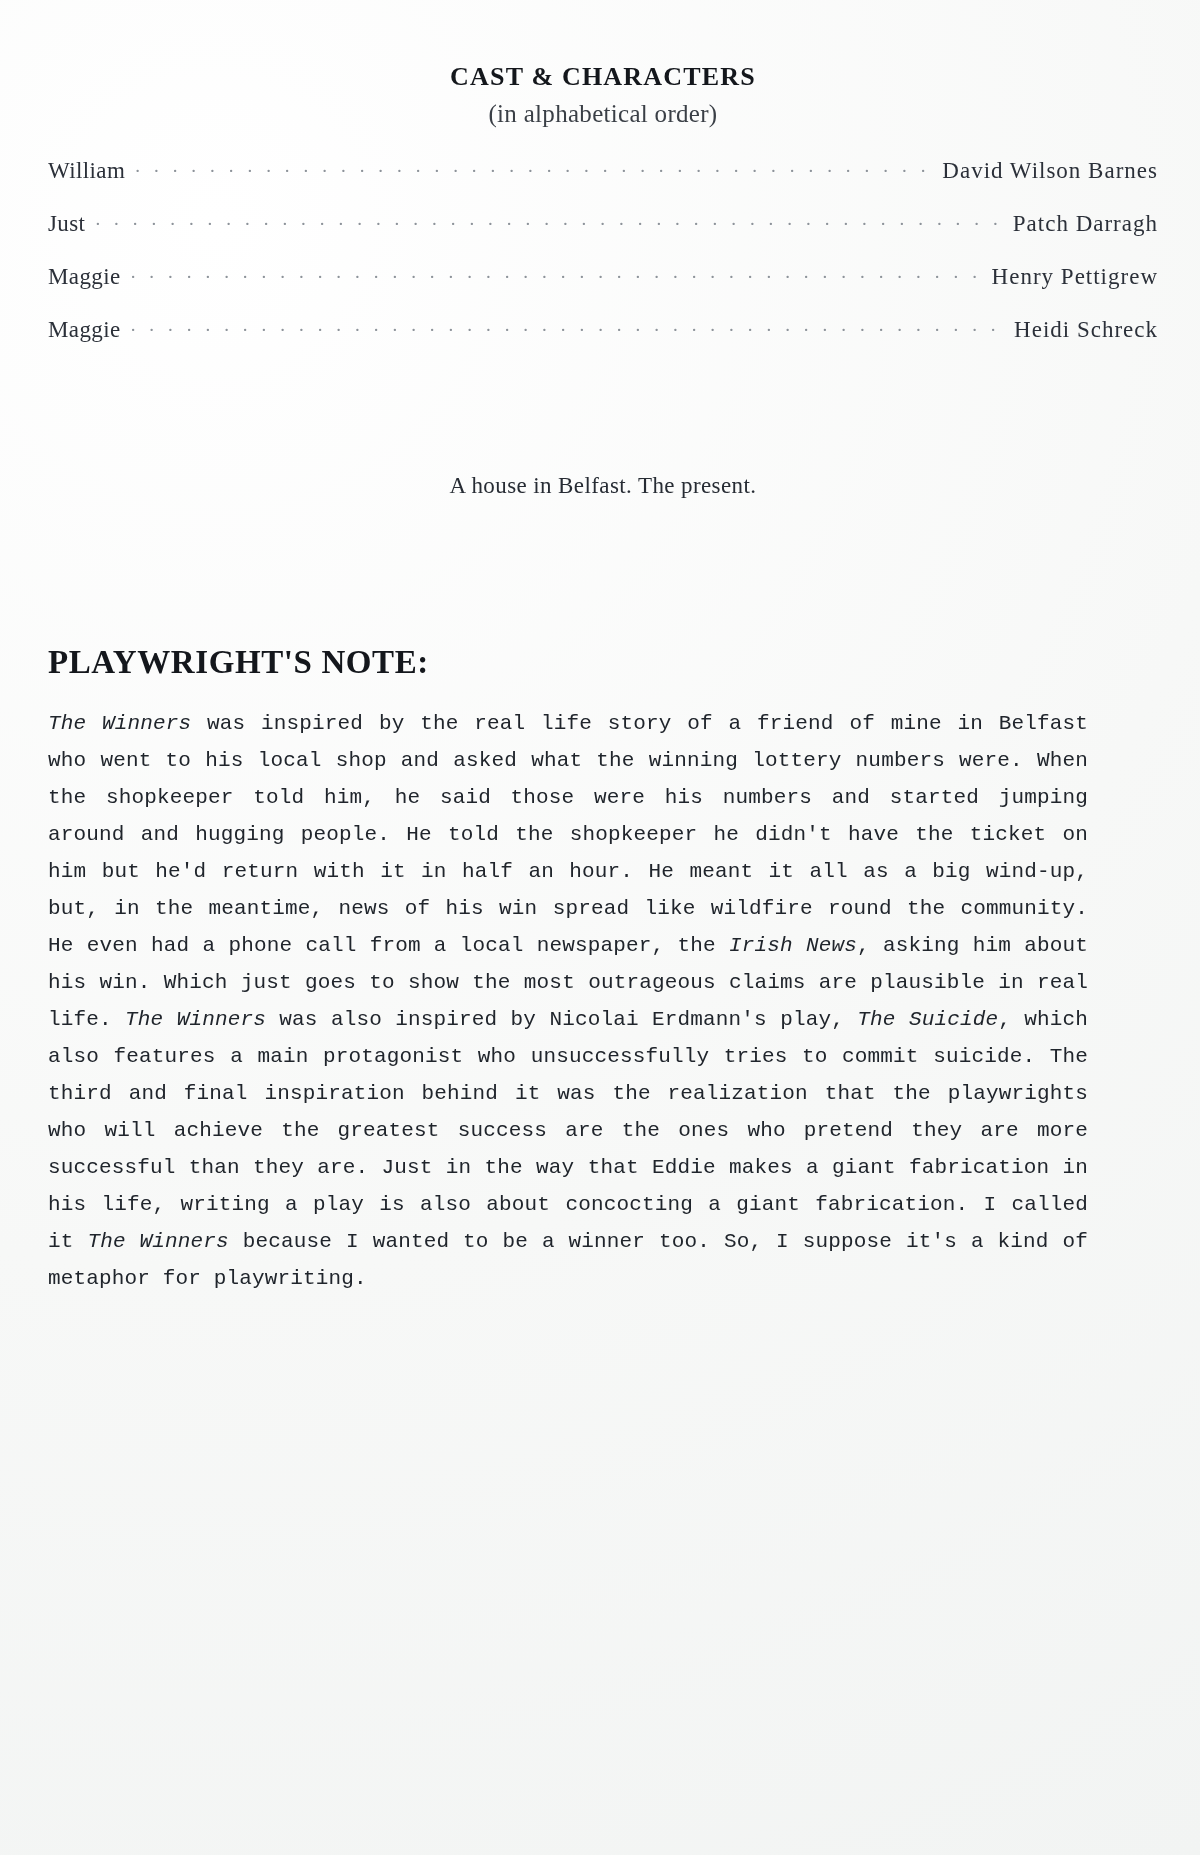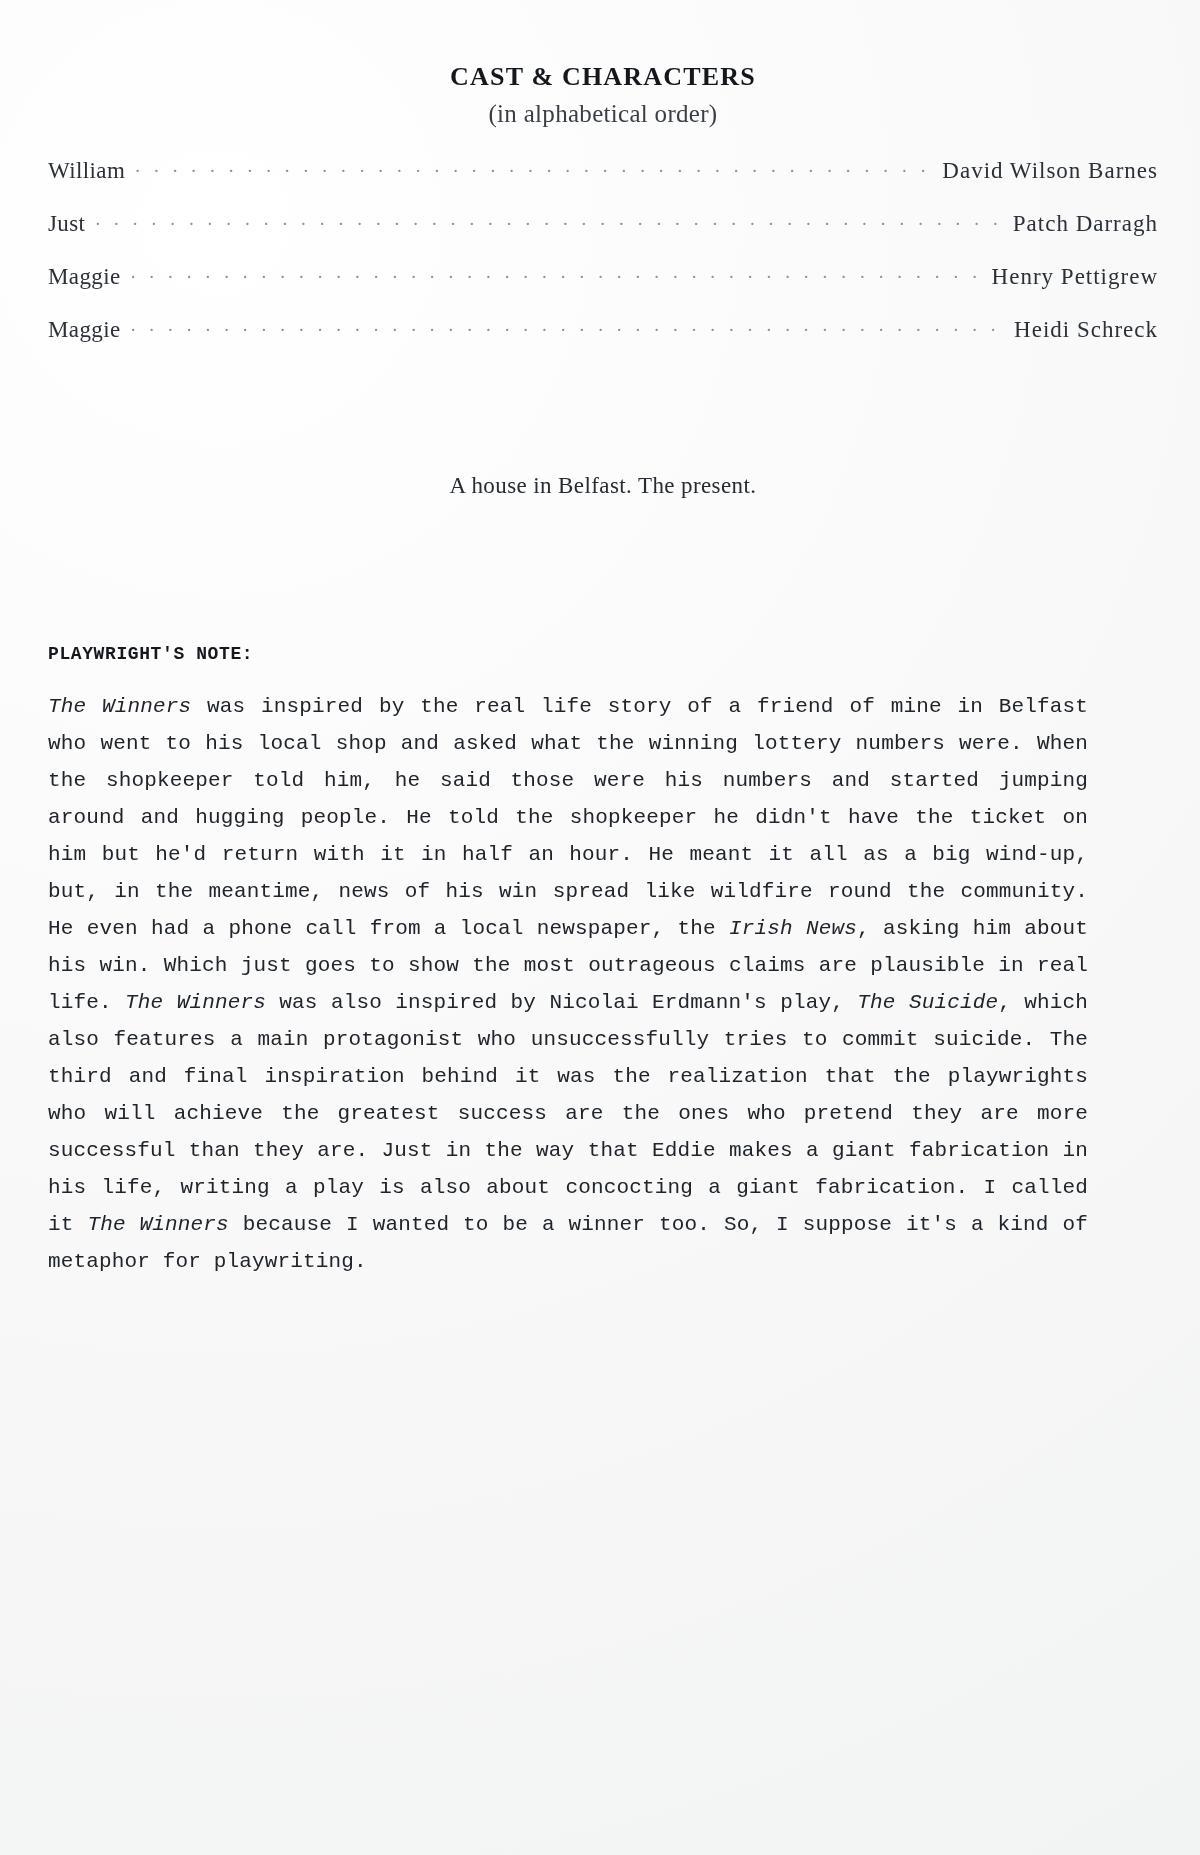--- a/index.html
+++ b/index.html
@@ -99,24 +99,23 @@
     color: #272c34;
     letter-spacing: 0.4px;
   }
 
   
   .note-block {
     margin-top: 145px;
   }
   .note-heading {
     font-weight: bold;
-    font-size: 18px;
+    font-size: 33px;
     letter-spacing: 0.6px;
     color: #14171c;
-    font-family: Liberation Mono, monospace;
   }
   .note-body {
     margin-top: 24px;
     font-size: 21px;
     line-height: 37px;
     text-align: justify;
     color: #20252c;
     letter-spacing: 0.15px;
     width: 1040px;
     font-family: Liberation Mono, monospace;

